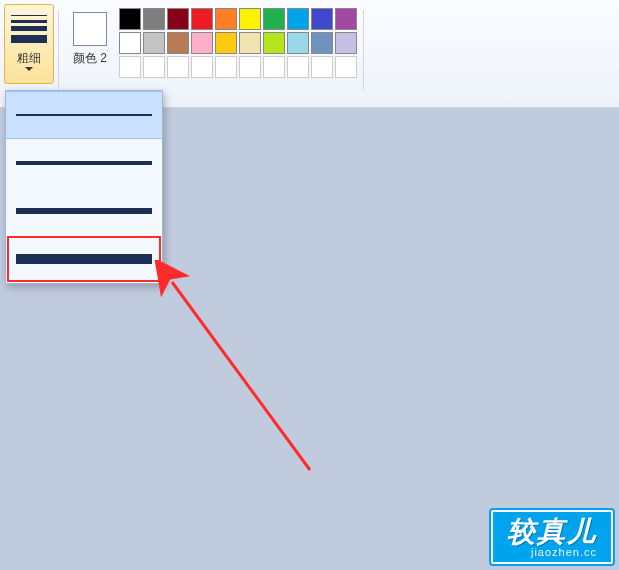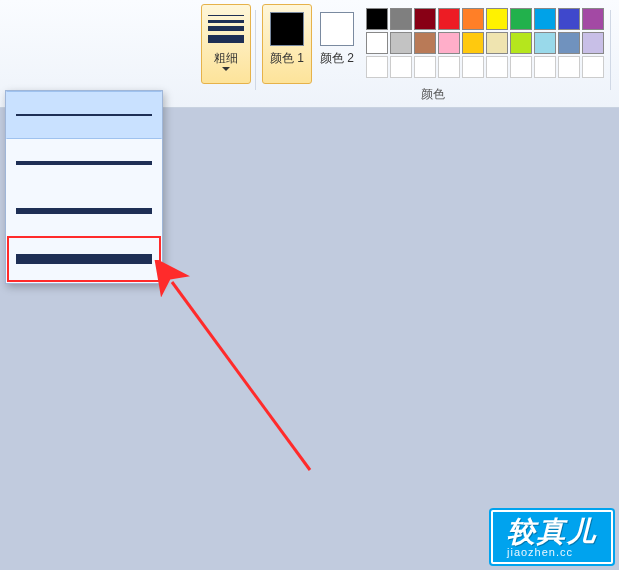--- a/index.html
+++ b/index.html
@@ -12,21 +12,20 @@
     overflow: hidden;
     position: relative;
   }
   .ribbon {
     display: flex;
     align-items: flex-start;
     padding: 4px 4px 0 4px;
     background: linear-gradient(#fafcff, #eef3fa);
     height: 108px;
     border-bottom: 1px solid #c8d2e0;
-    justify-content: flex-end;
   }
   .group {
     display: flex;
     flex-direction: column;
     align-items: center;
     padding: 0 2px;
     height: 100%;
   }
   .group-body {
     display: flex;
@@ -171,21 +170,21 @@
   }
 
   .watermark {
     position:absolute;
     right:6px; bottom:6px;
     background:#00a3ee;
     color:#fff;
     padding:6px 14px 4px 14px;
     border:2px solid #fff;
     border-radius:2px;
-    text-align:left;
+    text-align:right;
     font-family: "Microsoft YaHei", sans-serif;
     box-shadow:0 0 0 2px #00a3ee;
   }
   .watermark .big{
     font-size:28px; font-weight:900; font-style:italic; letter-spacing:2px;
     text-shadow:1px 1px 0 #0077b0;
     line-height:28px;
   }
   .watermark .small{
     font-size:11px; letter-spacing:1px;
@@ -207,26 +206,20 @@
       </div>
     </div>
     <div class="tool-label">粗细</div>
     <div class="dropdown-chevron"></div>
   </div>
 
   <div class="separator"></div>
 
   <div class="group">
     <div class="group-body">
-      <div class="tool-btn selected">
-        <div class="tool-icon-box">
-          <div class="color-swatch-big" style="background:#000000"></div>
-        </div>
-        <div class="tool-label">颜色 1</div>
-      </div>
       <div class="tool-btn">
         <div class="tool-icon-box">
           <div class="color-swatch-big" style="background:#ffffff"></div>
         </div>
         <div class="tool-label">颜色 2</div>
       </div>
 
       <div class="palette">
         <div class="palette-row" id="prow1">
             <div class="swatch" style="background: rgb(0, 0, 0);"></div>
@@ -260,21 +253,20 @@
             <div class="swatch empty"></div>
             <div class="swatch empty"></div>
             <div class="swatch empty"></div>
             <div class="swatch empty"></div>
             <div class="swatch empty"></div>
             <div class="swatch empty"></div>
           </div>
       </div>
 
     </div>
-    <div class="group-label">颜色</div>
   </div>
 
   <div class="separator"></div>
 </div>
 
 <div class="canvas-area"></div>
 
 <div class="thickness-dropdown" id="thdrop">
     <div class="thickness-option hovered">
       <div class="th-line th1"></div>

